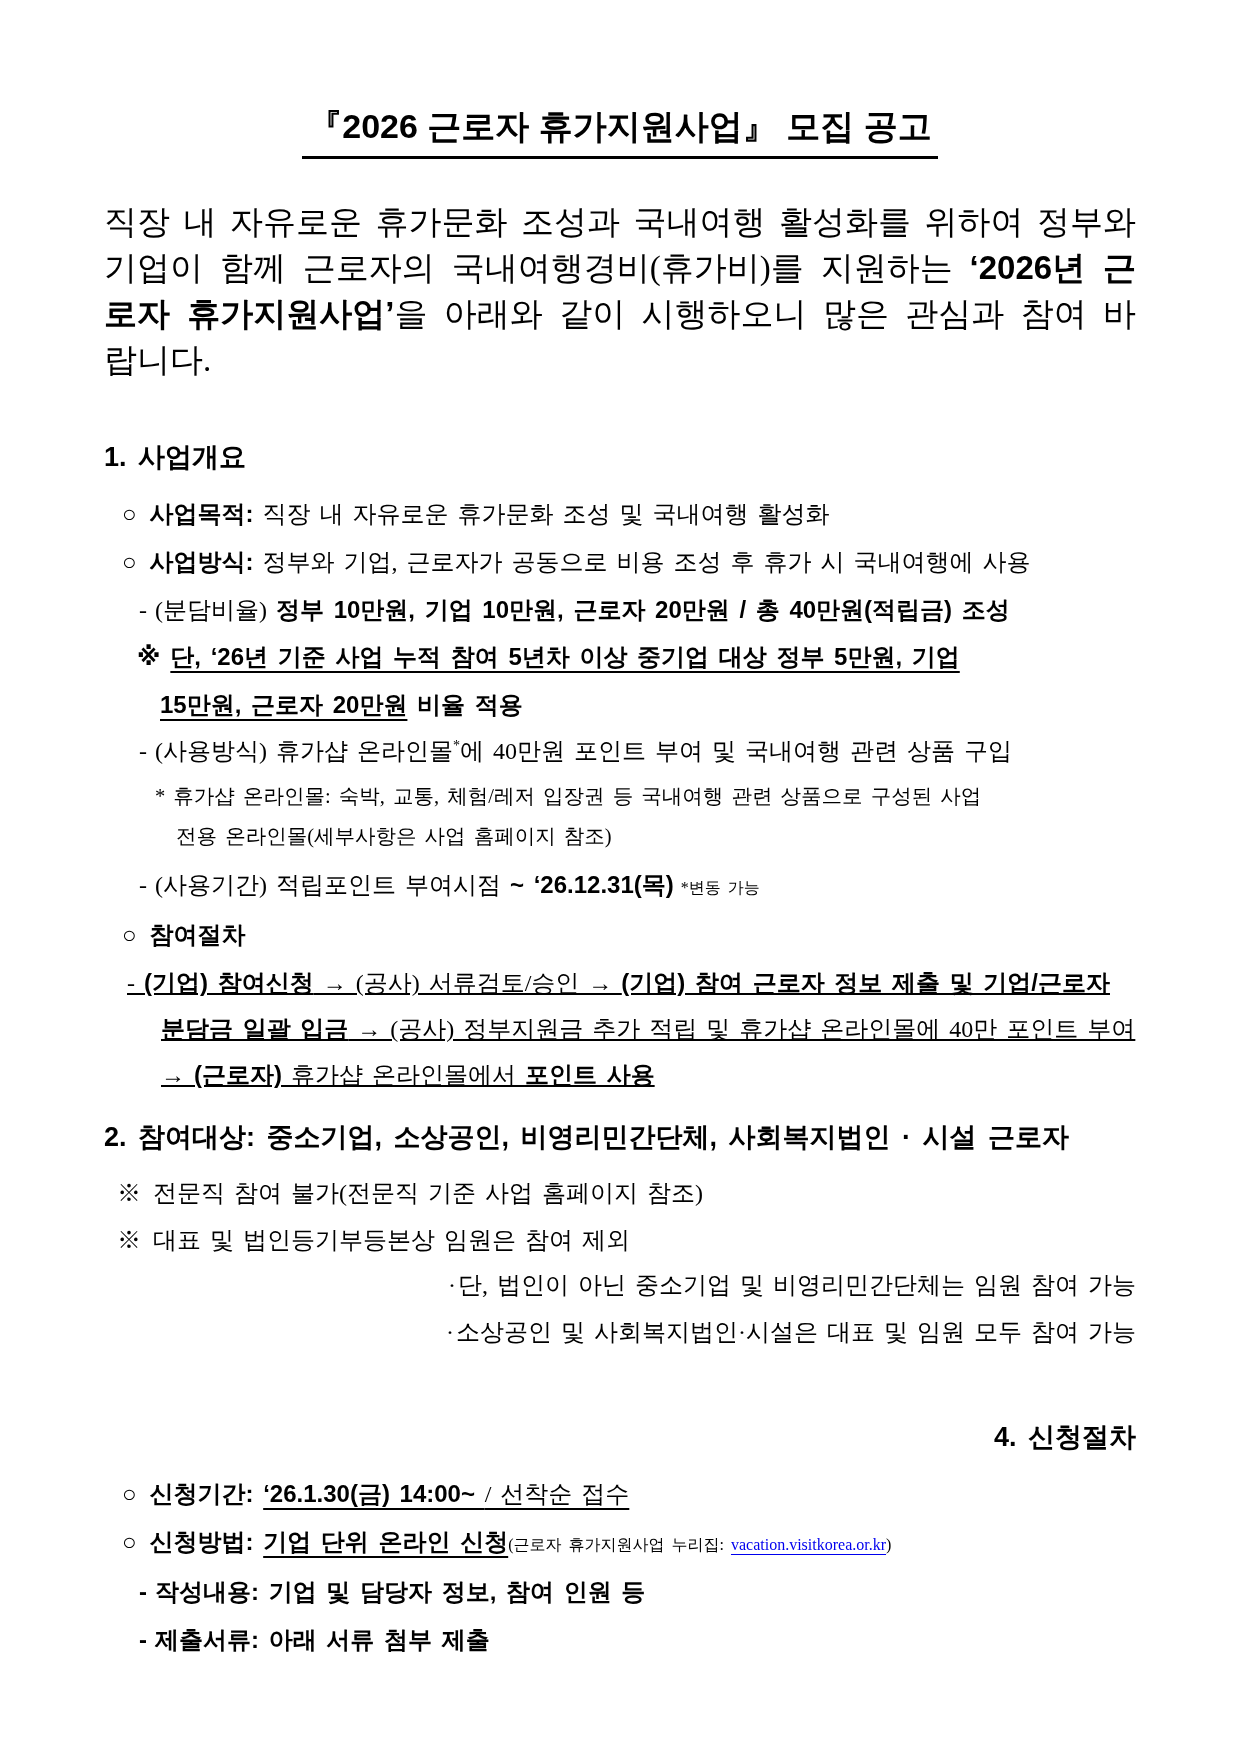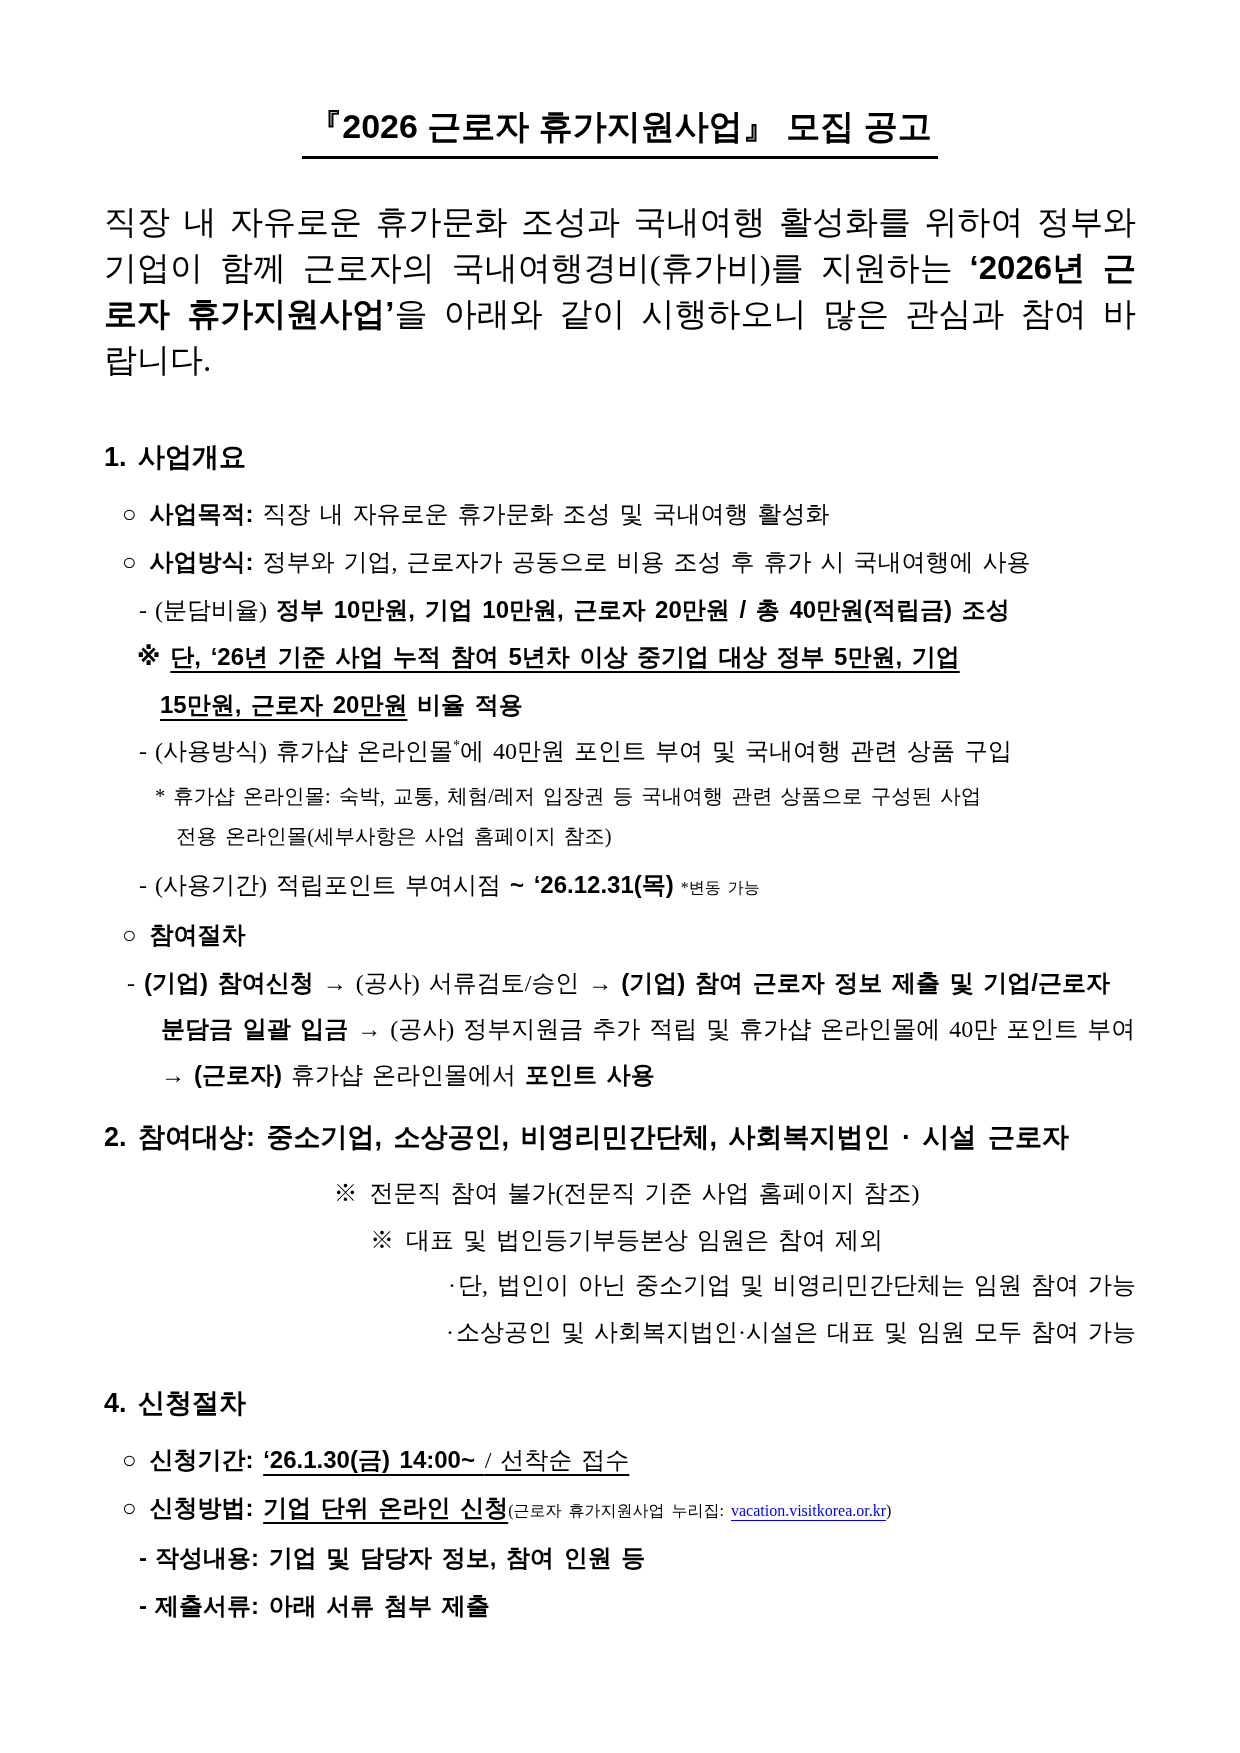--- a/index.html
+++ b/index.html
@@ -43,21 +43,21 @@
   .sec-heading {
     font-family: "Liberation Sans", "DejaVu Sans", sans-serif;
     font-weight: 700;
     font-size: 27px;
     word-spacing: 4px;
     white-space: nowrap;
   }
   .h1gap { margin-top: 56px; }
   .h2gap { margin-top: 21px; }
   .h3gap { margin-top: 62px; }
-  .h4gap { margin-top: 30px; }
+  .h4gap { margin-top: 64px; text-align: right; }
   
   .line {
     font-size: 24px;
     line-height: 45px;
     word-spacing: 3px;
   }
   .b {
     font-family: "Liberation Sans", "DejaVu Sans", sans-serif;
     font-weight: 700;
   }
@@ -75,22 +75,22 @@
   }
   
   .ind-circle { padding-left: 18px; }
   .ind-circle .bullet { margin-right: 13px; }
   .ind-dash { padding-left: 52px; text-indent: -17px; }
   .ind-dash .bullet { margin-right: 8px; }
   .ind-note1 { padding-left: 56px; text-indent: -23px; line-height: 47px; }
   .ind-note1 .bullet { margin-right: 10px; }
   .ind-foot { padding-left: 72px; text-indent: -21px; font-size: 20.5px; line-height: 40px; margin-top: 2px; margin-bottom: 6px; }
   .ind-foot .bullet { margin-right: 8px; }
-  .ind-proc { padding-left: 57px; text-indent: -34px; }
-  .ind-note2 { padding-left: 46px; text-indent: -33px; text-align: center; }
+  .ind-proc { padding-left: 57px; text-indent: -34px; text-decoration: underline; }
+  .ind-note2 { padding-left: 46px; text-indent: -33px; }
   .ind-note2 .bullet { margin-right: 12px; }
   .ind-mdot { padding-left: 60px; text-indent: -12px; text-align: right; }
   .ind-mdot .bullet { margin-right: 2px; }
   .mt-items { margin-top: 16px; }
   .mt-line { margin-top: 2px; }
   sup.star { font-size: 14px; vertical-align: super; line-height: 0; }
 </style>
 </head>
 <body>
 

